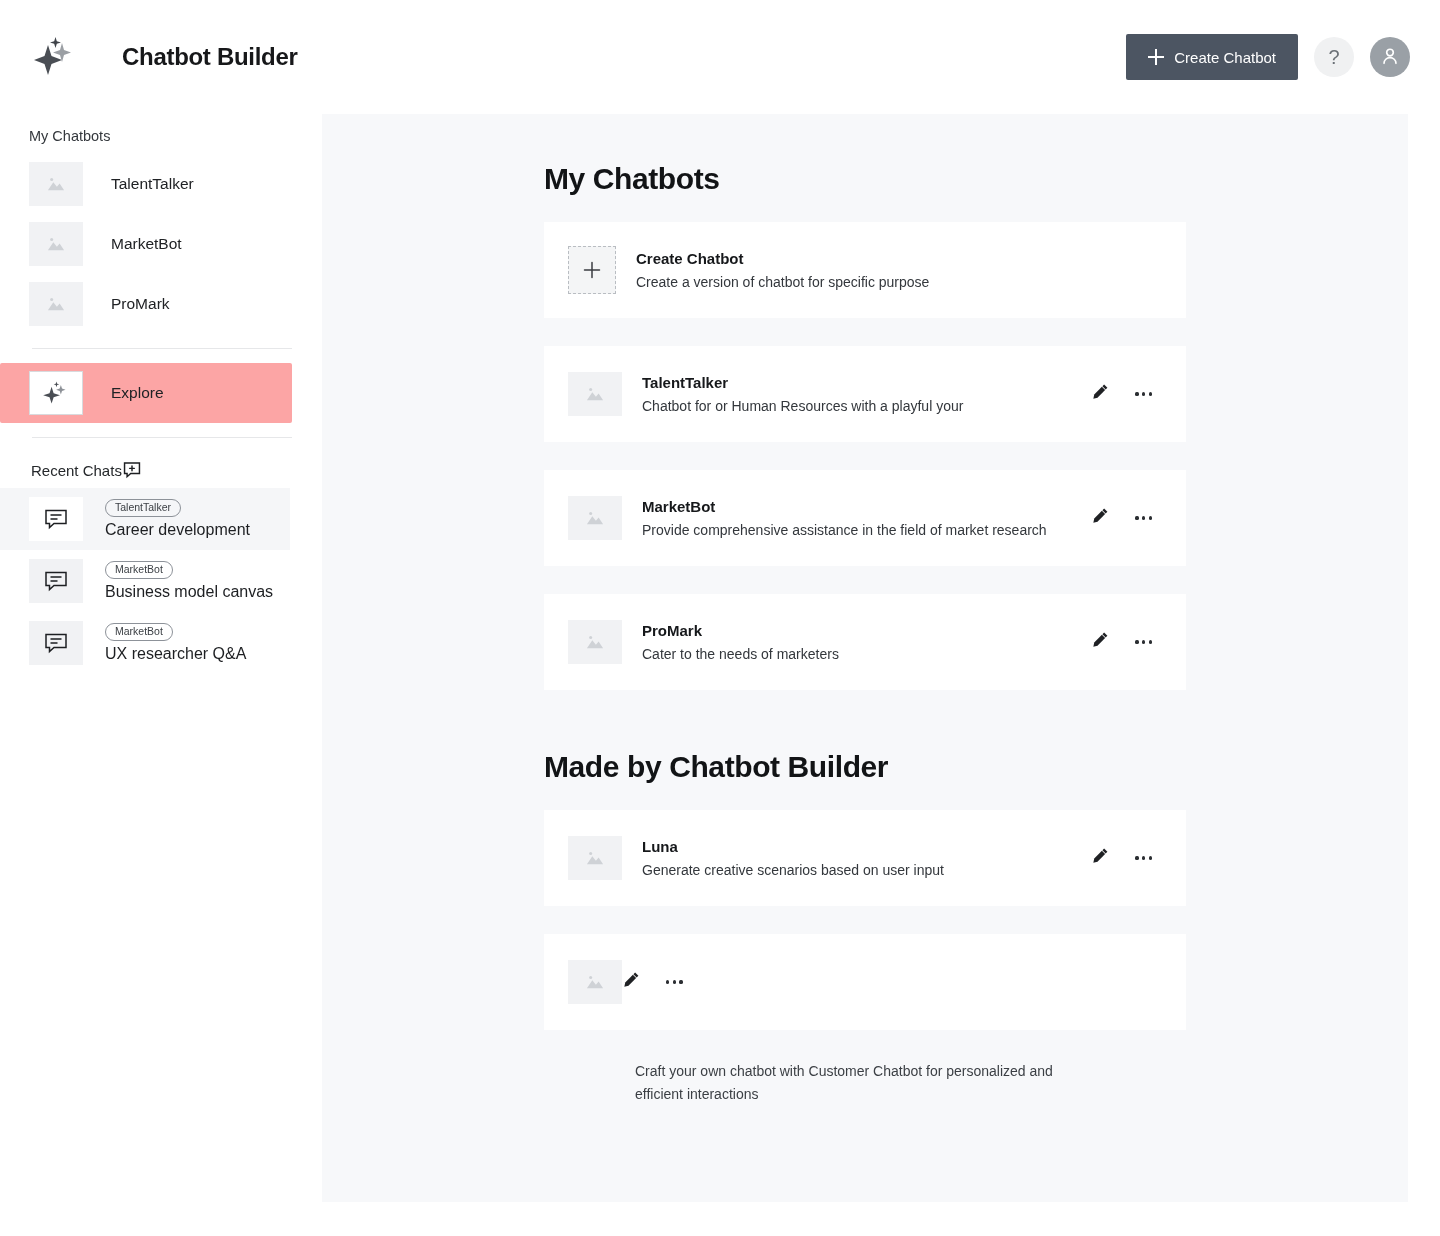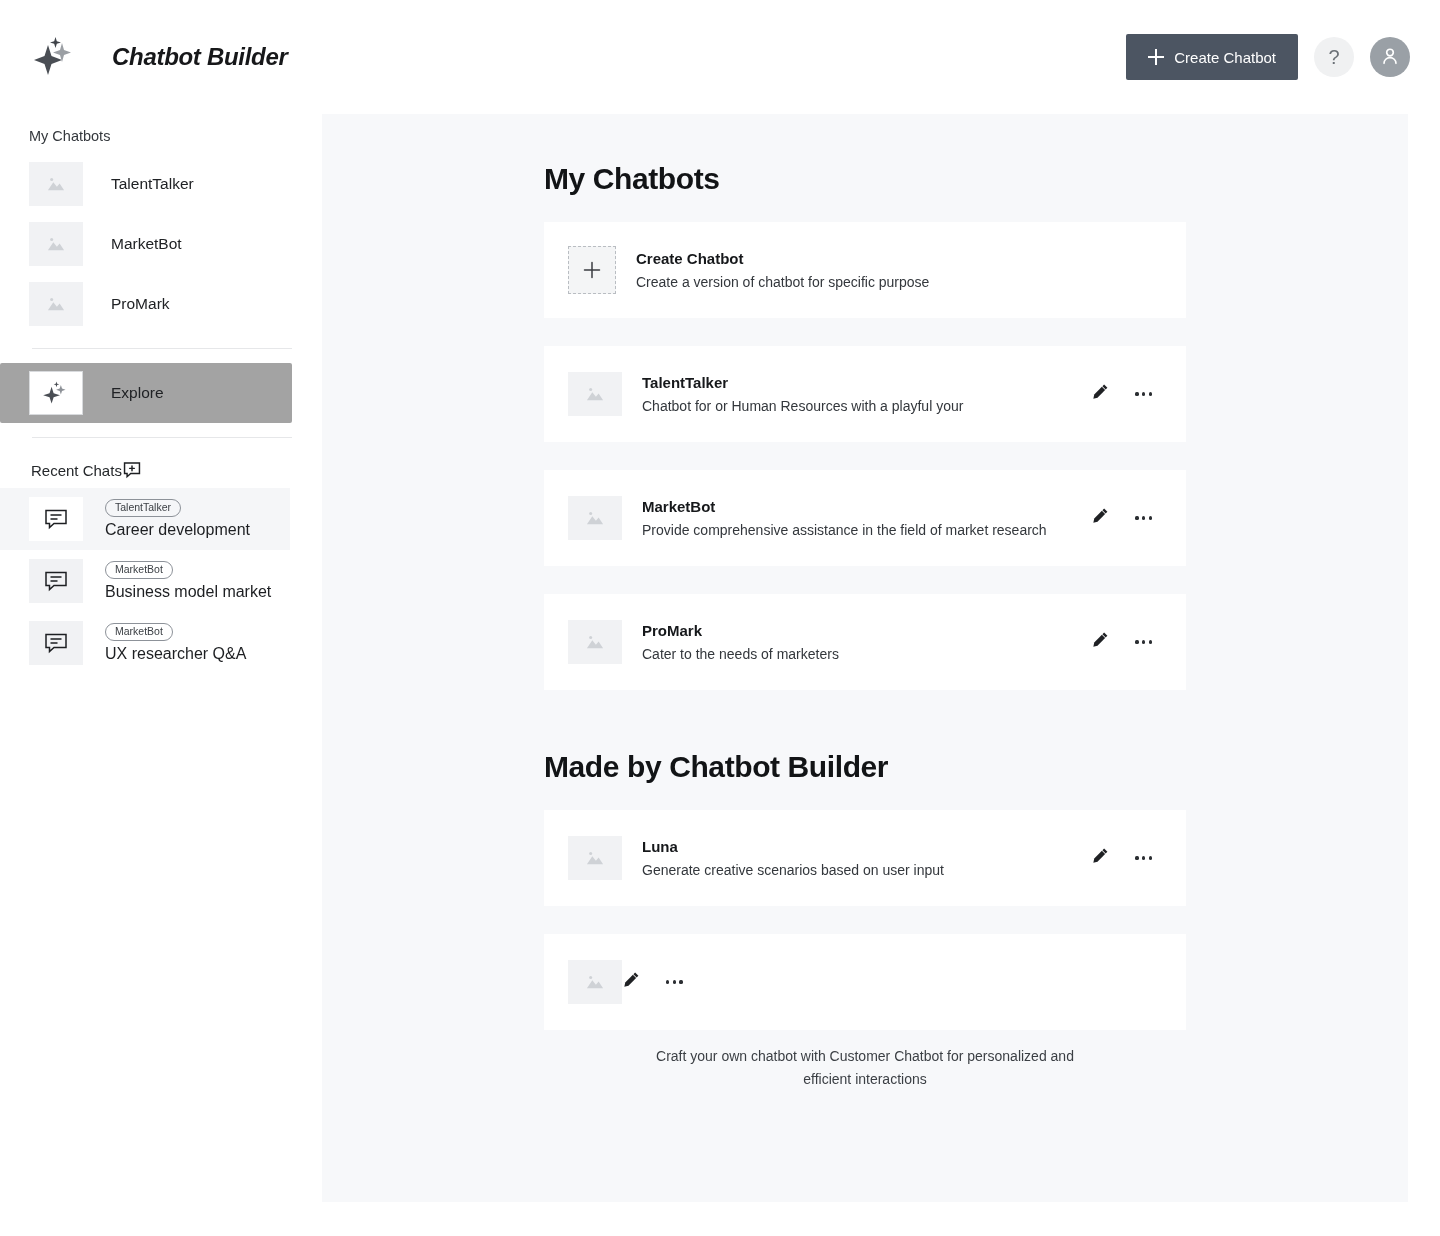--- a/index.html
+++ b/index.html
@@ -14,22 +14,22 @@
 
   
   .header {
     position: absolute; left: 0; top: 0; width: 1440px; height: 114px;
     background: #ffffff;
     display: flex; align-items: center;
   }
   .brand { display: flex; align-items: center; padding-left: 30px; }
   .brand-logo { width: 52px; height: 52px; position: relative; }
   .brand-title {
-    margin-left: 30px; font-size: 24px; font-weight: bold;
-    letter-spacing: -0.3px; color: #17181a; font-style: italic;
+    margin-left: 40px; font-size: 24px; font-weight: bold;
+    letter-spacing: -0.3px; color: #17181a;
   }
   .header-right {
     position: absolute; right: 30px; top: 0; height: 114px;
     display: flex; align-items: center; gap: 16px;
   }
   .btn-create {
     height: 46px; background: #4c5562; color: #ffffff;
     border: none; border-radius: 2px;
     display: flex; align-items: center; gap: 10px;
     padding: 0 22px; font-size: 15px; cursor: pointer;
@@ -58,21 +58,21 @@
   }
   .sb-section-label {
     font-size: 14.5px; color: #34383d; padding: 14px 0 0 29px;
   }
   .sb-list { margin-top: 10px; }
   .sb-item {
     display: flex; align-items: center; height: 60px;
     padding-left: 29px; cursor: pointer; border-radius: 2px;
     margin: 0 30px 0 0;
   }
-  .sb-item.active { background: #a3a3a3; }
+  .sb-item.active { background: #fca5a5; }
   .thumb {
     width: 54px; height: 44px; background: #f1f2f4;
     display: flex; align-items: center; justify-content: center;
     flex: none;
   }
   .thumb.white { background: #ffffff; border: 1px solid #d8dadd; }
   .thumb.plain-white { background: #ffffff; }
   .sb-item-label { margin-left: 28px; font-size: 15.5px; color: #202225; }
 
   .sb-divider { height: 1px; background: #e6e7e9; margin: 14px 30px 14px 32px; }
@@ -122,22 +122,22 @@
   .card-thumb.dashed {
     background: #f4f5f6; border: 1px dashed #b9bdc2;
     width: 48px; height: 48px;
   }
   .card-body { margin-left: 20px; flex: 1; }
   .card-name { font-size: 15px; font-weight: bold; color: #16181b; margin-bottom: 7px; }
   .card-desc { font-size: 14px; color: #33373c; }
   .card-actions { display: flex; align-items: center; gap: 26px; padding-right: 10px; }
 
   .footer-note {
-    text-align: center; font-size: 14px; color: #3b3f44;
-    line-height: 1.65; margin-top: 15px; width: 460px;
+    font-size: 14px; color: #3b3f44;
+    line-height: 1.65; margin-top: 30px; width: 460px;
     margin-left: auto; margin-right: auto;
   }
   .ellipsis-icon { display:flex; gap:3.5px; align-items:center; cursor:pointer; }
   .ellipsis-icon i { width:3.2px; height:3.2px; border-radius:50%; background:#2b2e32; display:block; }
 </style>
 </head>
 <body>
 
 <div id="app">
 
@@ -246,21 +246,21 @@
 
     <div class="chat-item">
       <span class="thumb">
         <svg width="26" height="24" viewBox="0 0 26 24" fill="none" stroke="#1d1f22" stroke-width="1.5">
           <path d="M3 3.5 h20 v13 h-12 l-4.5 4 v-4 H3 Z"></path>
           <path d="M7.5 8 h11 M7.5 12 h7"></path>
         </svg>
       </span>
       <span class="chat-text">
         <span class="chat-tag">MarketBot</span>
-        <span class="chat-title">Business model market</span>
+        <span class="chat-title">Business model canvas</span>
       </span>
     </div>
 
     <div class="chat-item">
       <span class="thumb">
         <svg width="26" height="24" viewBox="0 0 26 24" fill="none" stroke="#1d1f22" stroke-width="1.5">
           <path d="M3 3.5 h20 v13 h-12 l-4.5 4 v-4 H3 Z"></path>
           <path d="M7.5 8 h11 M7.5 12 h7"></path>
         </svg>
       </span>

